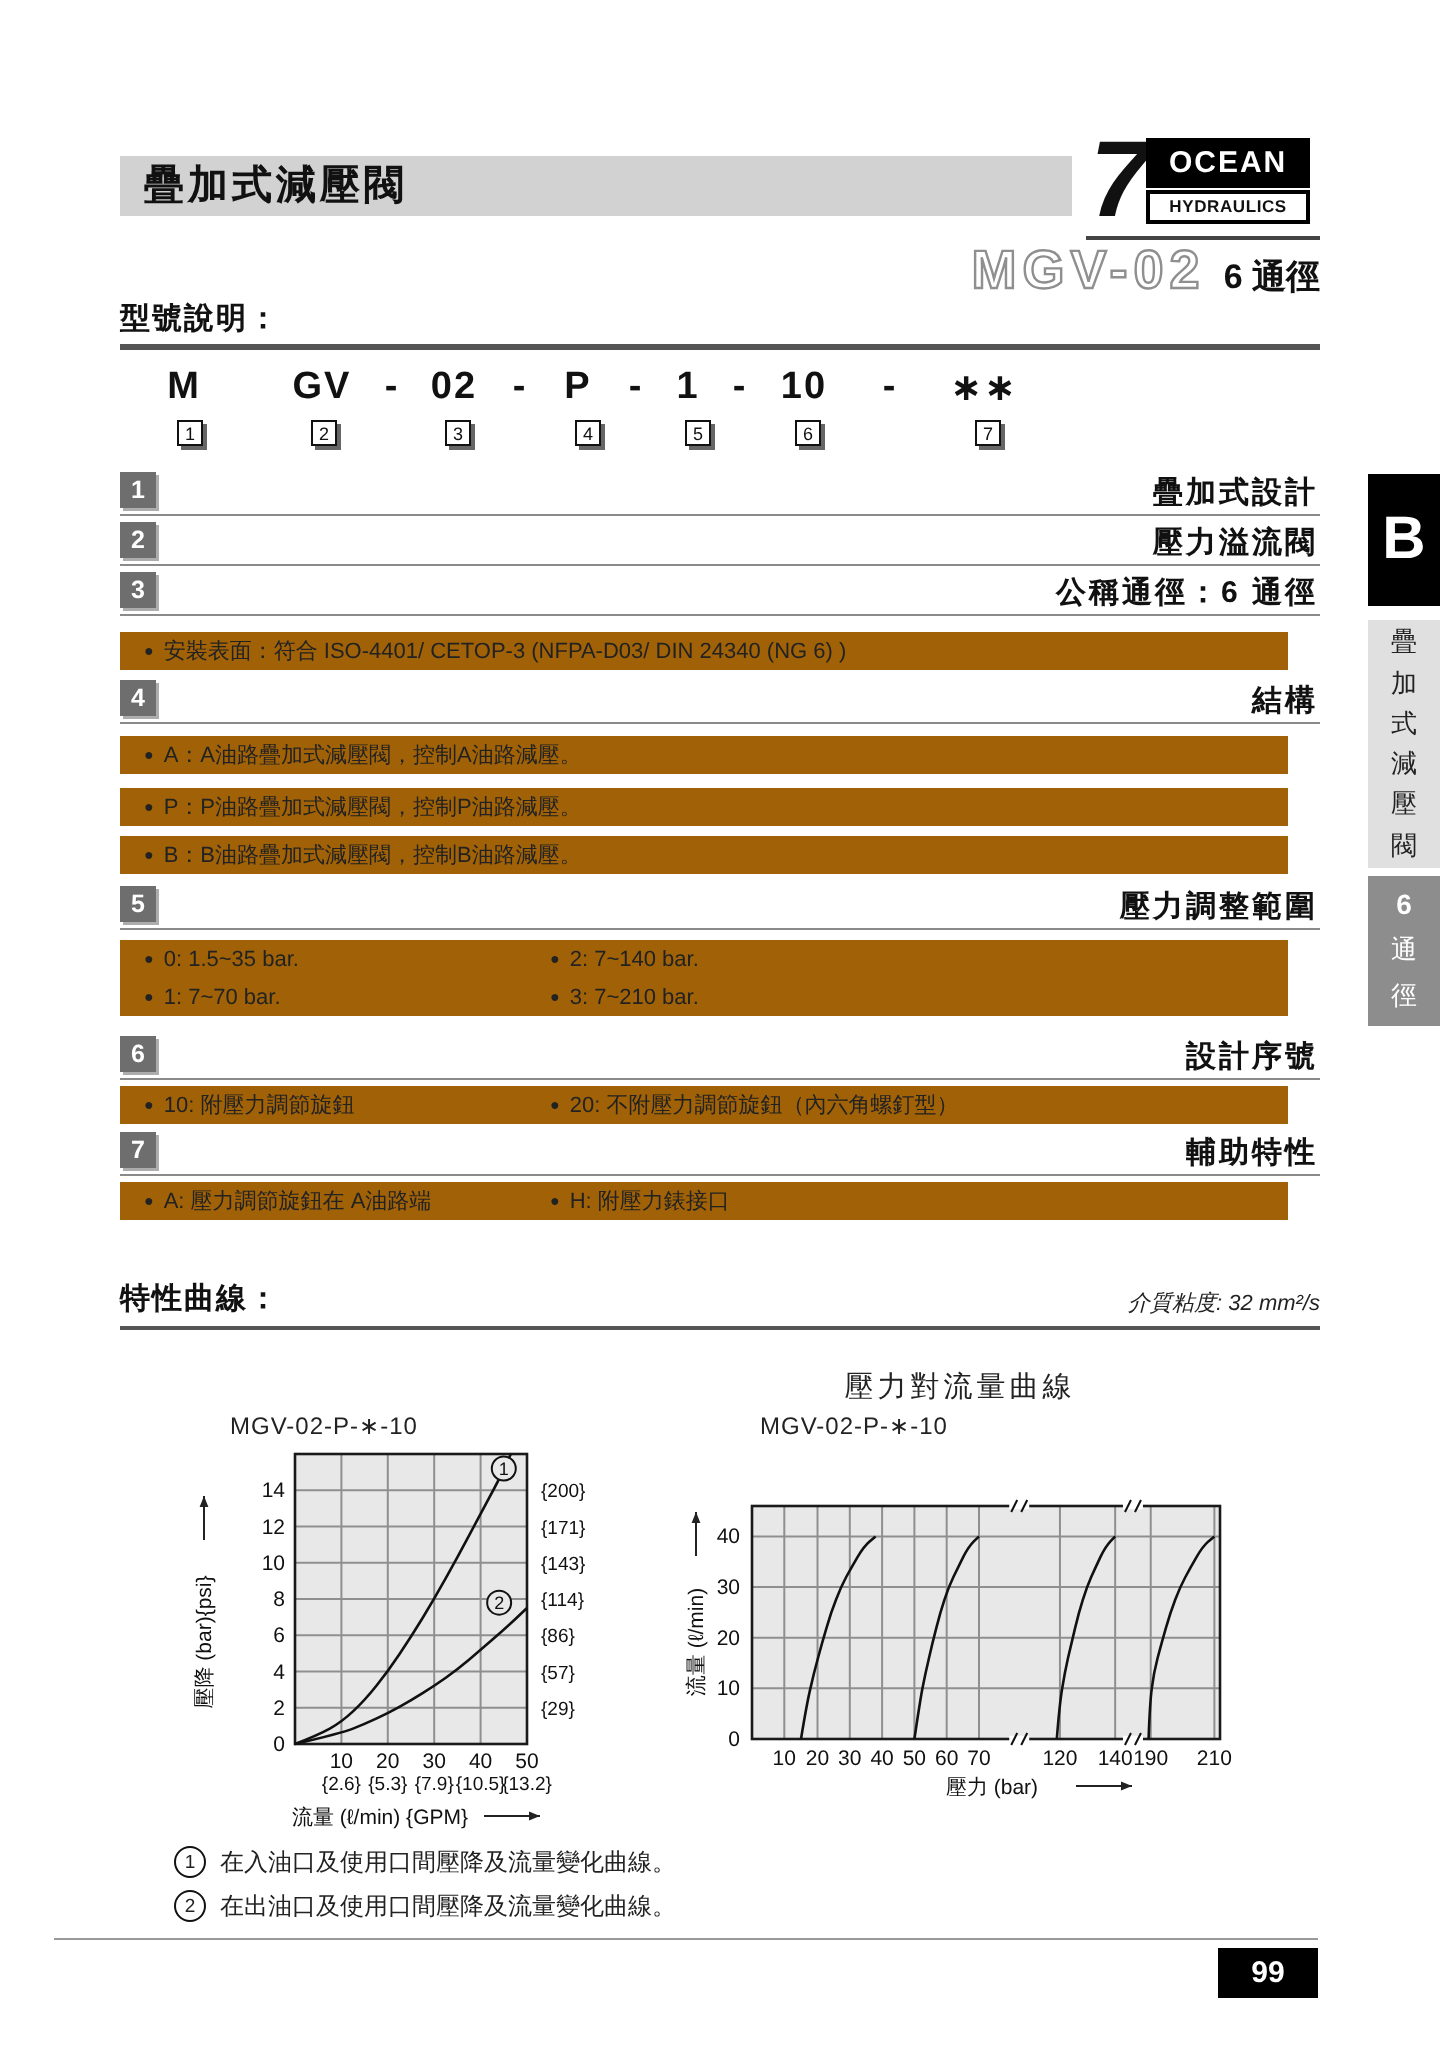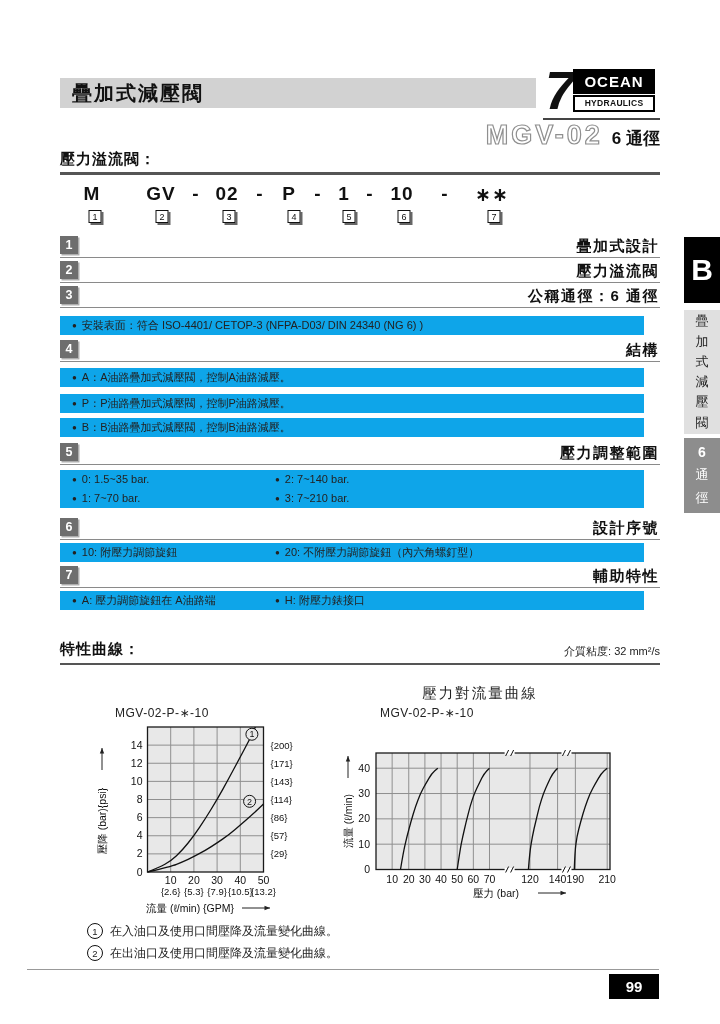--- a/index.html
+++ b/index.html
@@ -34,28 +34,28 @@
   .mc-box{position:absolute;top:27px;transform:translateX(-50%);width:13px;height:13px;background:#fff;
           border:1px solid #111;box-shadow:2px 2px 0 #666;font-size:9px;line-height:13px;text-align:center;
           box-sizing:border-box;}
 
   
   .sections{left:60px;top:236px;width:600px;}
   .sec-header{position:relative;height:21px;border-bottom:1px solid #8a8a8a;}
   .sec-num{position:absolute;left:0;top:0;width:18px;height:18px;background:#6e6e6e;color:#fff;
            font-size:12.5px;font-weight:bold;text-align:center;line-height:18px;box-shadow:1.5px 1.5px 0 #adadad;}
   .sec-title{position:absolute;right:1px;top:1px;font-size:15px;font-weight:bold;letter-spacing:1.5px;}
-  .stripe{background:#0ea5e9;width:584px;}
+  .stripe{background:#a16207;width:584px;}
   .stripe-row{position:relative;height:19px;font-size:11px;line-height:19px;}
   .stripe-cell{position:absolute;top:0;white-space:nowrap;color:#222;}
   .stripe-cell .bullet{font-size:8px;margin-right:5px;vertical-align:1px;}
 
   
   .curves-heading{left:60px;top:640px;font-size:15px;font-weight:bold;letter-spacing:1px;}
-  .viscosity{top:644px;right:60px;font-size:11px;color:#222;}
+  .viscosity{top:644px;right:60px;font-size:11px;color:#222;font-style:italic;}
   .rule-2{left:60px;top:663px;width:600px;height:2px;background:#555;}
   .chart-title{font-size:14.5px;text-align:center;letter-spacing:2px;color:#222;}
   .chart-subtitle{font-size:12px;text-align:left;color:#222;letter-spacing:0.5px;}
 
   
   .footnotes{left:87px;top:920px;}
   .footnote{height:22px;display:flex;align-items:center;gap:7px;font-size:12px;color:#222;}
   .circ{width:14px;height:14px;min-width:14px;border:1px solid #111;border-radius:50%;font-size:9.5px;
         display:inline-flex;align-items:center;justify-content:center;}
 
@@ -87,21 +87,21 @@
       <div class="logo-hyd">HYDRAULICS</div>
     </div>
   </div>
   <div class="abs logo-rule"></div>
 
   <div class="abs model-title">
     <span class="model-name">MGV-02</span>
     <span class="model-size">6 通徑</span>
   </div>
 
-  <div class="abs model-label">壓力溢流閥：</div>
+  <div class="abs model-label">型號說明：</div>
   <div class="abs rule-1"></div>
 
   <div class="abs model-code" id="model-code">
       <span class="mc-seg" style="left: 92px;">M</span>
       <span class="mc-seg" style="left: 161px;">GV</span>
       <span class="mc-seg" style="left: 196px;">-</span>
       <span class="mc-seg" style="left: 227px;">02</span>
       <span class="mc-seg" style="left: 260px;">-</span>
       <span class="mc-seg" style="left: 289px;">P</span>
       <span class="mc-seg" style="left: 318px;">-</span>

